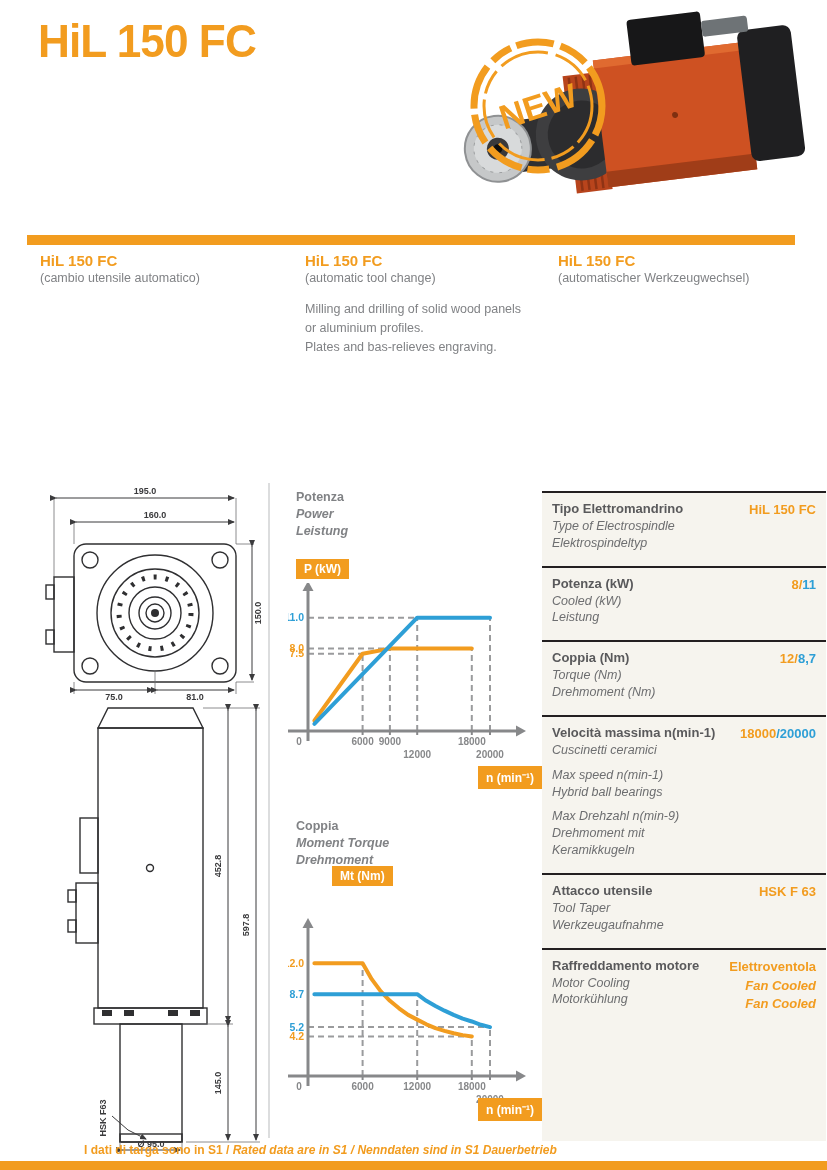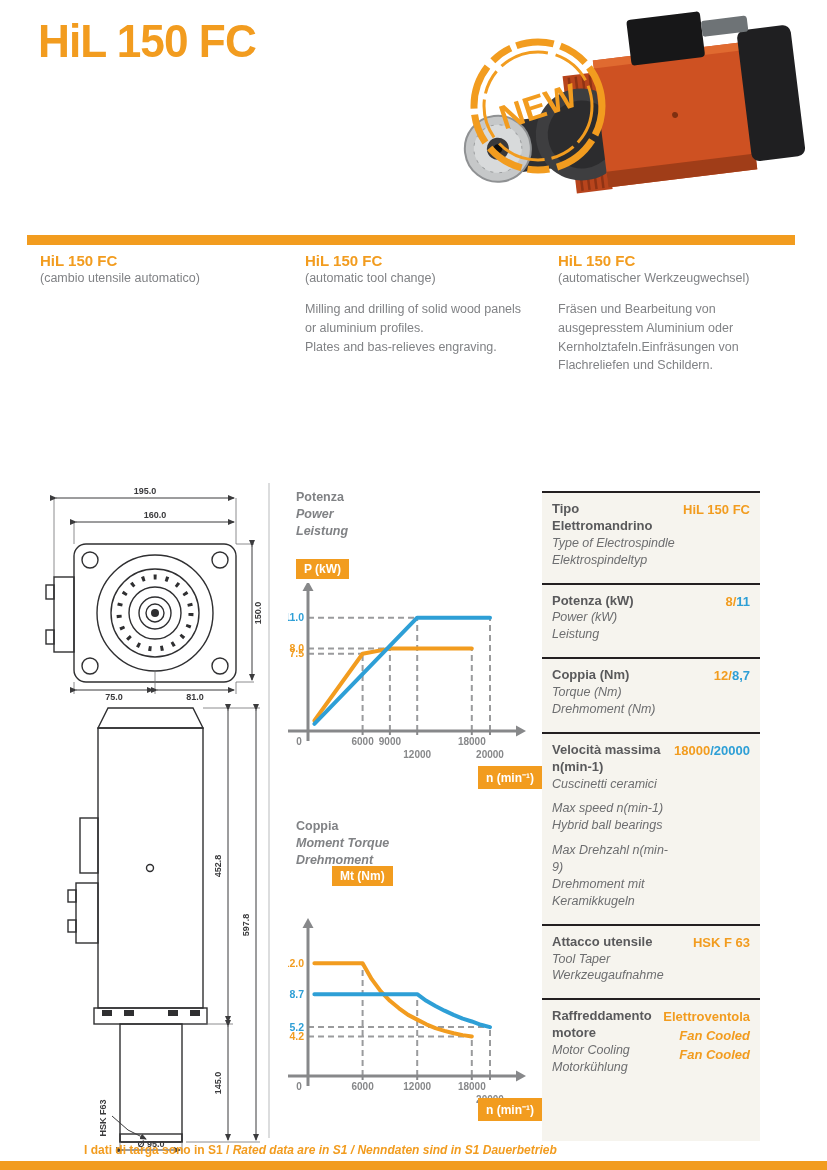--- a/index.html
+++ b/index.html
@@ -97,24 +97,20 @@
   <div class="abs intro-col" style="left:305px;top:252px;width:240px;">
     <div class="head">HiL 150 FC</div>
     <div class="sub">(automatic tool change)</div>
     <div class="body">Milling and drilling of solid wood panels
 or aluminium profiles.
 Plates and bas-relieves engraving.</div>
   </div>
   <div class="abs intro-col" style="left:558px;top:252px;width:248px;">
     <div class="head">HiL 150 FC</div>
     <div class="sub">(automatischer Werkzeugwechsel)</div>
-    <div class="body">Fräsen und Bearbeitung von
-ausgepresstem Aluminium oder
-Kernholztafeln.Einfräsungen von
-Flachreliefen und Schildern.</div>
   </div>
 
   <svg class="abs" style="left:30px;top:482px;" width="235" height="218" viewBox="0 0 235 218">
     <defs>
       <marker id="arrF" markerWidth="8" markerHeight="8" refX="6" refY="3" orient="auto" markerUnits="userSpaceOnUse">
         <path d="M0,0L7,3L0,6z" fill="#3B3B3D"></path>
       </marker>
     </defs>
     <line class="extline" x1="24" y1="16" x2="24" y2="95"></line>
     <line class="extline" x1="206" y1="16" x2="206" y2="62"></line>
@@ -262,35 +258,35 @@
       <text x="202" y="185" class="xtick">20000</text>
       <text x="16" y="48.69999999999999" class="ytick" fill="#F29C1F">12.0</text>
       <text x="16" y="79.72" class="ytick" fill="#2E9FD6">8.7</text>
       <text x="16" y="112.62" class="ytick" fill="#2E9FD6">5.2</text>
       <text x="16" y="122.02" class="ytick" fill="#F29C1F">4.2</text>
       <polyline points="26.37,45.19999999999999 74.6,45.19999999999999 83.7,61.17999999999999 92.8,73.39999999999999 101.9,82.8 111,90.32 120.10000000000001,96.9 129.2,101.6 138.3,106.3 147.4,110.06 156.5,112.88 165.6,115.22999999999999 174.70000000000002,117.11 183.8,118.52" fill="none" stroke="#F29C1F" stroke-width="4" stroke-linecap="round" stroke-linejoin="round"></polyline>
       <polyline points="26.37,76.22 129.2,76.22 138.3,82.8 147.4,87.97 156.5,92.67 165.6,96.9 174.70000000000002,100.66 183.8,103.47999999999999 192.9,106.77 202,109.12" fill="none" stroke="#2E9FD6" stroke-width="4" stroke-linecap="round" stroke-linejoin="round"></polyline>
     </svg>
   <div class="abs badge" style="left:478px;top:1098px;">n (min⁻¹)</div>
 
-  <div class="abs spec-table" style="left:542px;top:491px;width:218px;height:650px;">
+  <div class="abs spec-table" style="left:542px;top:491px;width:284px;height:650px;">
       <div class="spec-row">
         <div class="spec-labels">
           <div class="lbl-b">Tipo Elettromandrino</div>
           <div class="lbl-i">Type of Electrospindle</div>
           <div class="lbl-i">Elektrospindeltyp</div>
         </div>
         <div class="spec-values">
           <div><span style="color: rgb(242, 156, 31);">HiL 150 FC</span></div>
         </div>
       </div>
       <div class="spec-row">
         <div class="spec-labels">
           <div class="lbl-b">Potenza (kW)</div>
-          <div class="lbl-i">Power (kW)</div>
+          <div class="lbl-i">Cooled (kW)</div>
           <div class="lbl-i">Leistung</div>
         </div>
         <div class="spec-values">
           <div><span style="color: rgb(242, 156, 31);">8</span><span style="color: rgb(242, 156, 31);">/</span><span style="color: rgb(46, 159, 214);">11</span></div>
         </div>
       </div>
       <div class="spec-row">
         <div class="spec-labels">
           <div class="lbl-b">Coppia (Nm)</div>
           <div class="lbl-i">Torque (Nm)</div>

